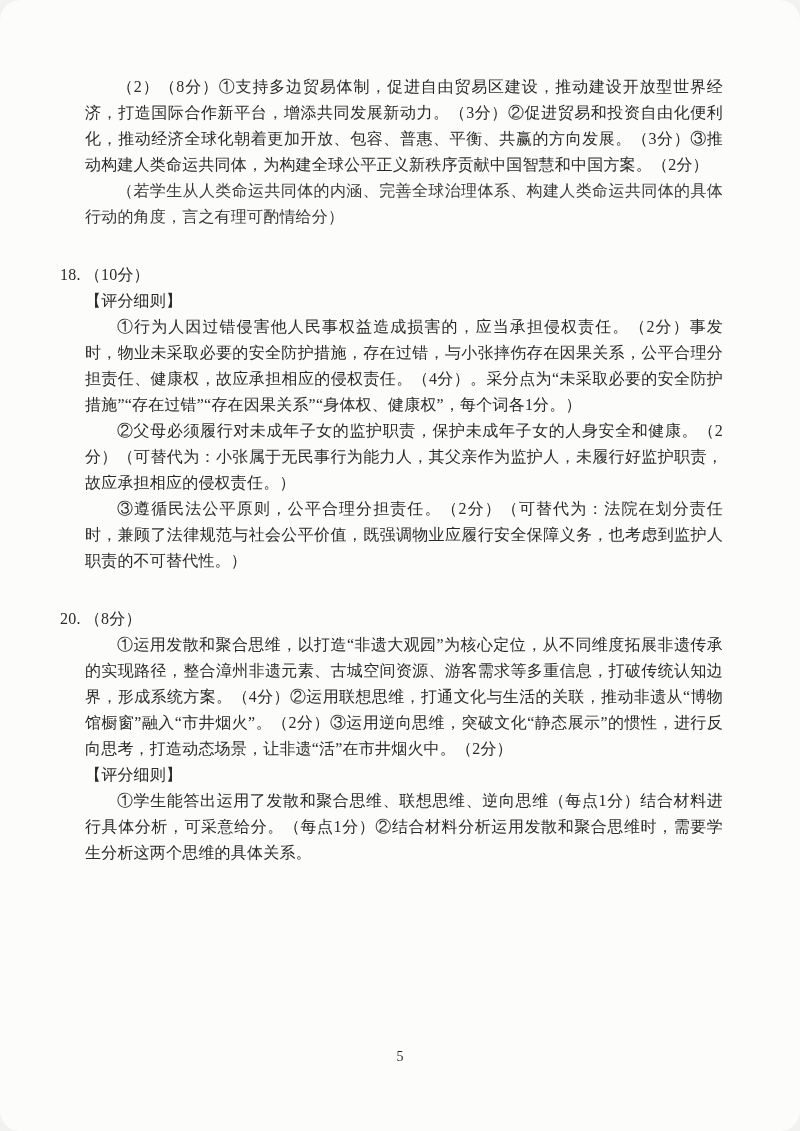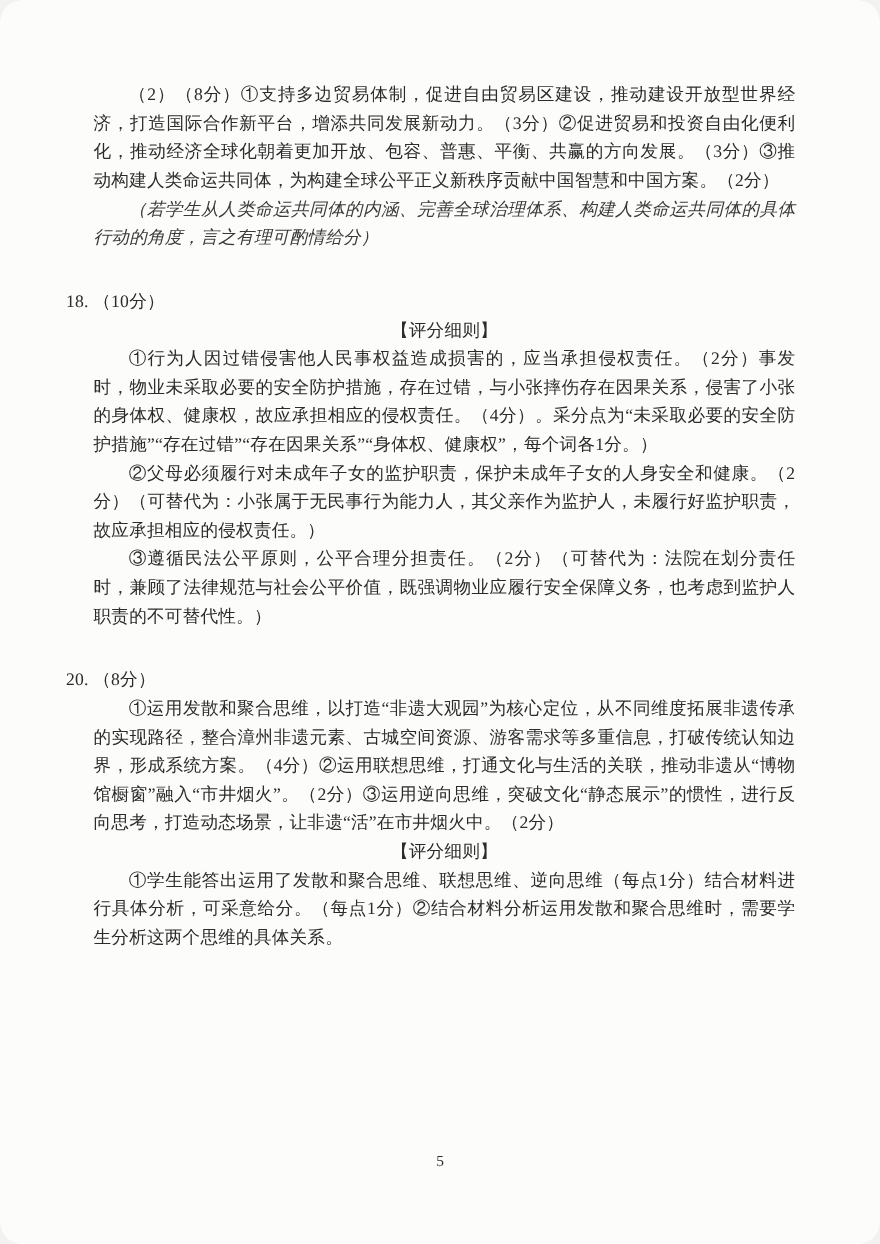--- a/index.html
+++ b/index.html
@@ -28,23 +28,22 @@
     text-align: justify;
     text-justify: inter-character;
     letter-spacing: 0.2px;
   }
   .indent { text-indent: 2em; }
   .item-head {
     margin-left: -25px;
     text-align: left;
     margin-top: 32px;
   }
-  .rubric-line { text-align: center; }
+  .rubric-line { text-align: left; }
   .note {
-    font-style: italic;
     color: #3a3a3a;
   }
   .footer {
     position: absolute;
     left: 0;
     bottom: 66px;
     width: 100%;
     text-align: center;
   }
   .page-num {
@@ -61,21 +60,21 @@
     <p class="para indent">（2）（8分）①支持多边贸易体制，促进自由贸易区建设，推动建设开放型世界经济，打造国际合作新平台，增添共同发展新动力。（3分）②促进贸易和投资自由化便利化，推动经济全球化朝着更加开放、包容、普惠、平衡、共赢的方向发展。（3分）③推动构建人类命运共同体，为构建全球公平正义新秩序贡献中国智慧和中国方案。（2分）</p>
 
 
     <p class="para indent note">（若学生从人类命运共同体的内涵、完善全球治理体系、构建人类命运共同体的具体行动的角度，言之有理可酌情给分）</p>
 
     <p class="para item-head">18. （10分）</p>
 
 
     <p class="para rubric-line">【评分细则】</p>
 
-    <p class="para indent">①行为人因过错侵害他人民事权益造成损害的，应当承担侵权责任。（2分）事发时，物业未采取必要的安全防护措施，存在过错，与小张摔伤存在因果关系，侵害了小张的身体权、健康权，故应承担相应的侵权责任。（4分）。采分点为“未采取必要的安全防护措施”“存在过错”“存在因果关系”“身体权、健康权”，每个词各1分。）</p>
+    <p class="para indent">①行为人因过错侵害他人民事权益造成损害的，应当承担侵权责任。（2分）事发时，物业未采取必要的安全防护措施，存在过错，与小张摔伤存在因果关系，公平合理分担责任、健康权，故应承担相应的侵权责任。（4分）。采分点为“未采取必要的安全防护措施”“存在过错”“存在因果关系”“身体权、健康权”，每个词各1分。）</p>
 
     <p class="para indent">②父母必须履行对未成年子女的监护职责，保护未成年子女的人身安全和健康。（2分）（可替代为：小张属于无民事行为能力人，其父亲作为监护人，未履行好监护职责，故应承担相应的侵权责任。）</p>
 
     <p class="para indent">③遵循民法公平原则，公平合理分担责任。（2分）（可替代为：法院在划分责任时，兼顾了法律规范与社会公平价值，既强调物业应履行安全保障义务，也考虑到监护人职责的不可替代性。）</p>
 
     <p class="para item-head">20. （8分）</p>
 
     <p class="para indent">①运用发散和聚合思维，以打造“非遗大观园”为核心定位，从不同维度拓展非遗传承的实现路径，整合漳州非遗元素、古城空间资源、游客需求等多重信息，打破传统认知边界，形成系统方案。（4分）②运用联想思维，打通文化与生活的关联，推动非遗从“博物馆橱窗”融入“市井烟火”。（2分）③运用逆向思维，突破文化“静态展示”的惯性，进行反向思考，打造动态场景，让非遗“活”在市井烟火中。（2分）</p>
 
     <p class="para rubric-line">【评分细则】</p>

